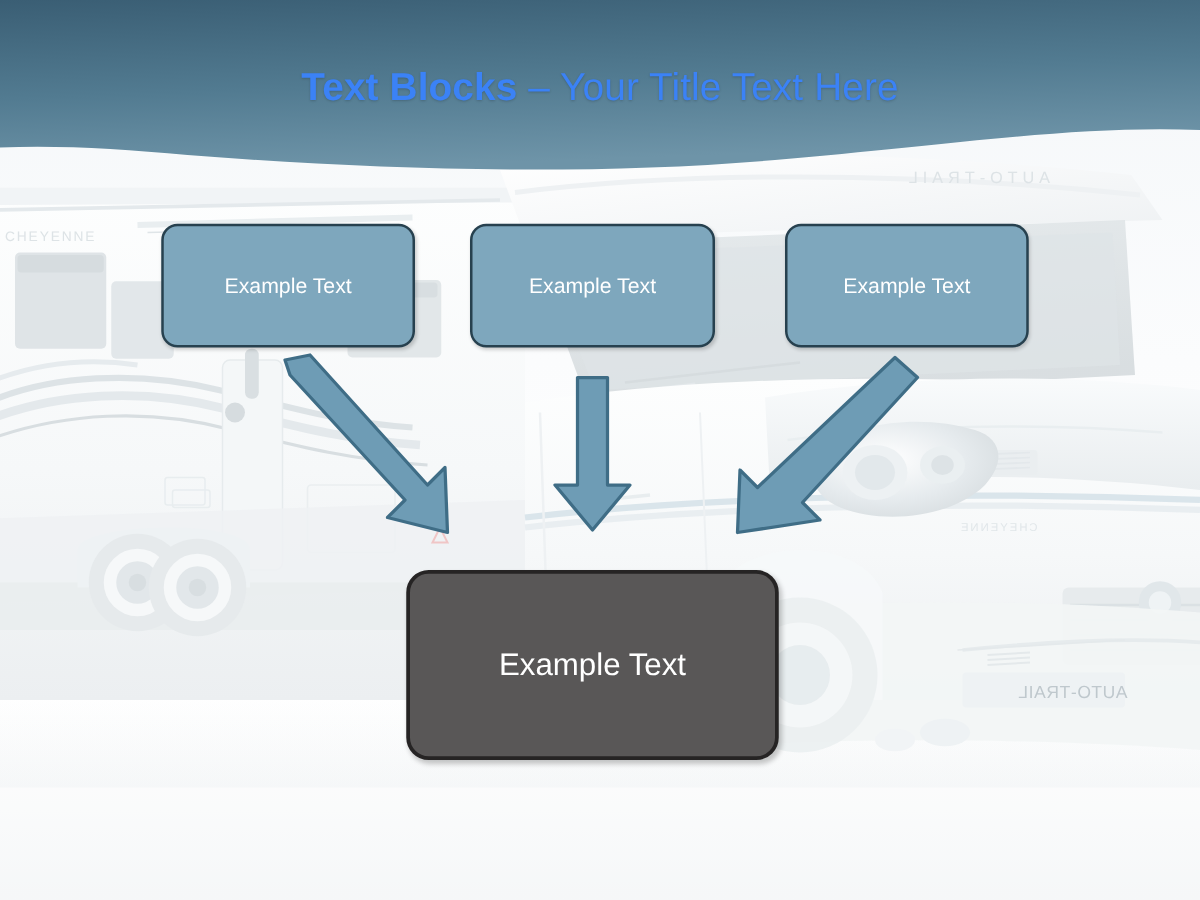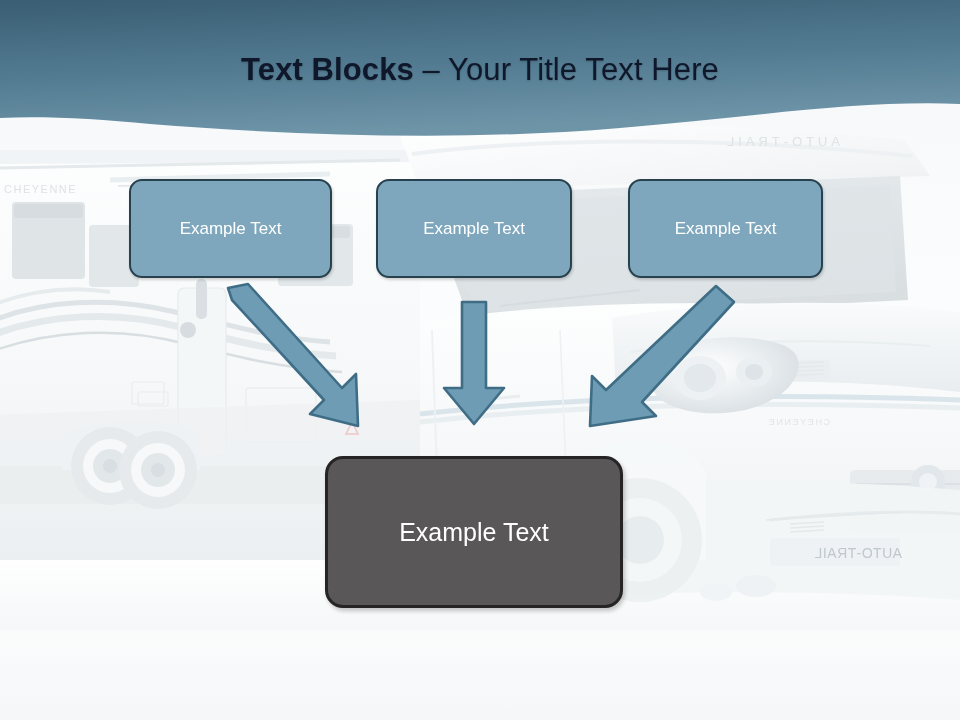--- a/index.html
+++ b/index.html
@@ -22,21 +22,21 @@
     background: linear-gradient(180deg,#f4f7f9 0%,#fbfcfd 40%,#ffffff 75%,#f7f9fa 100%);
   }
 
   
   .header-band {
     position: absolute; left: 0; top: 0; width: 960px; height: 150px;
   }
   .header-title {
     position: absolute; left: 0; top: 52px; width: 960px;
     text-align: center;
-    color: #0f172a;
+    color: #3b82f6;
     font-size: 31px;
     letter-spacing: .1px;
     white-space: nowrap;
     text-shadow: 0 1px 2px rgba(0,0,0,.18);
   }
   .title-strong { font-weight: 700; }
   .title-light  { font-weight: 400; }
 
   
   .tbox {

